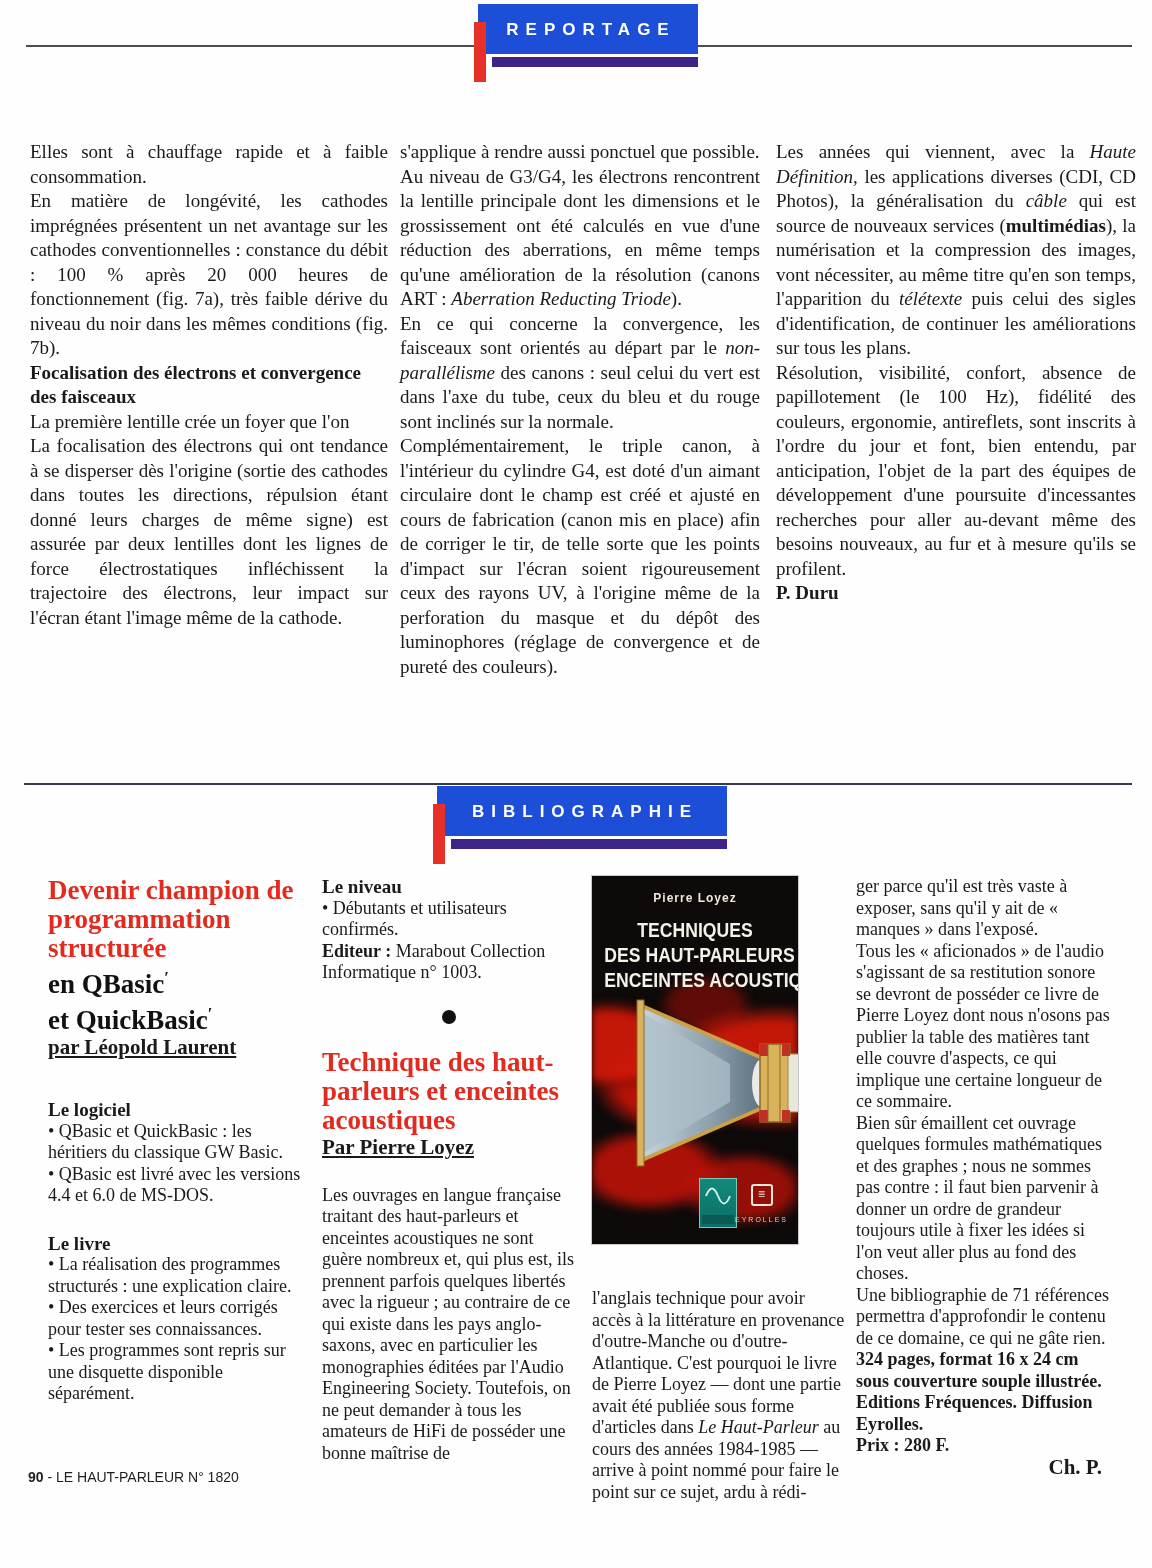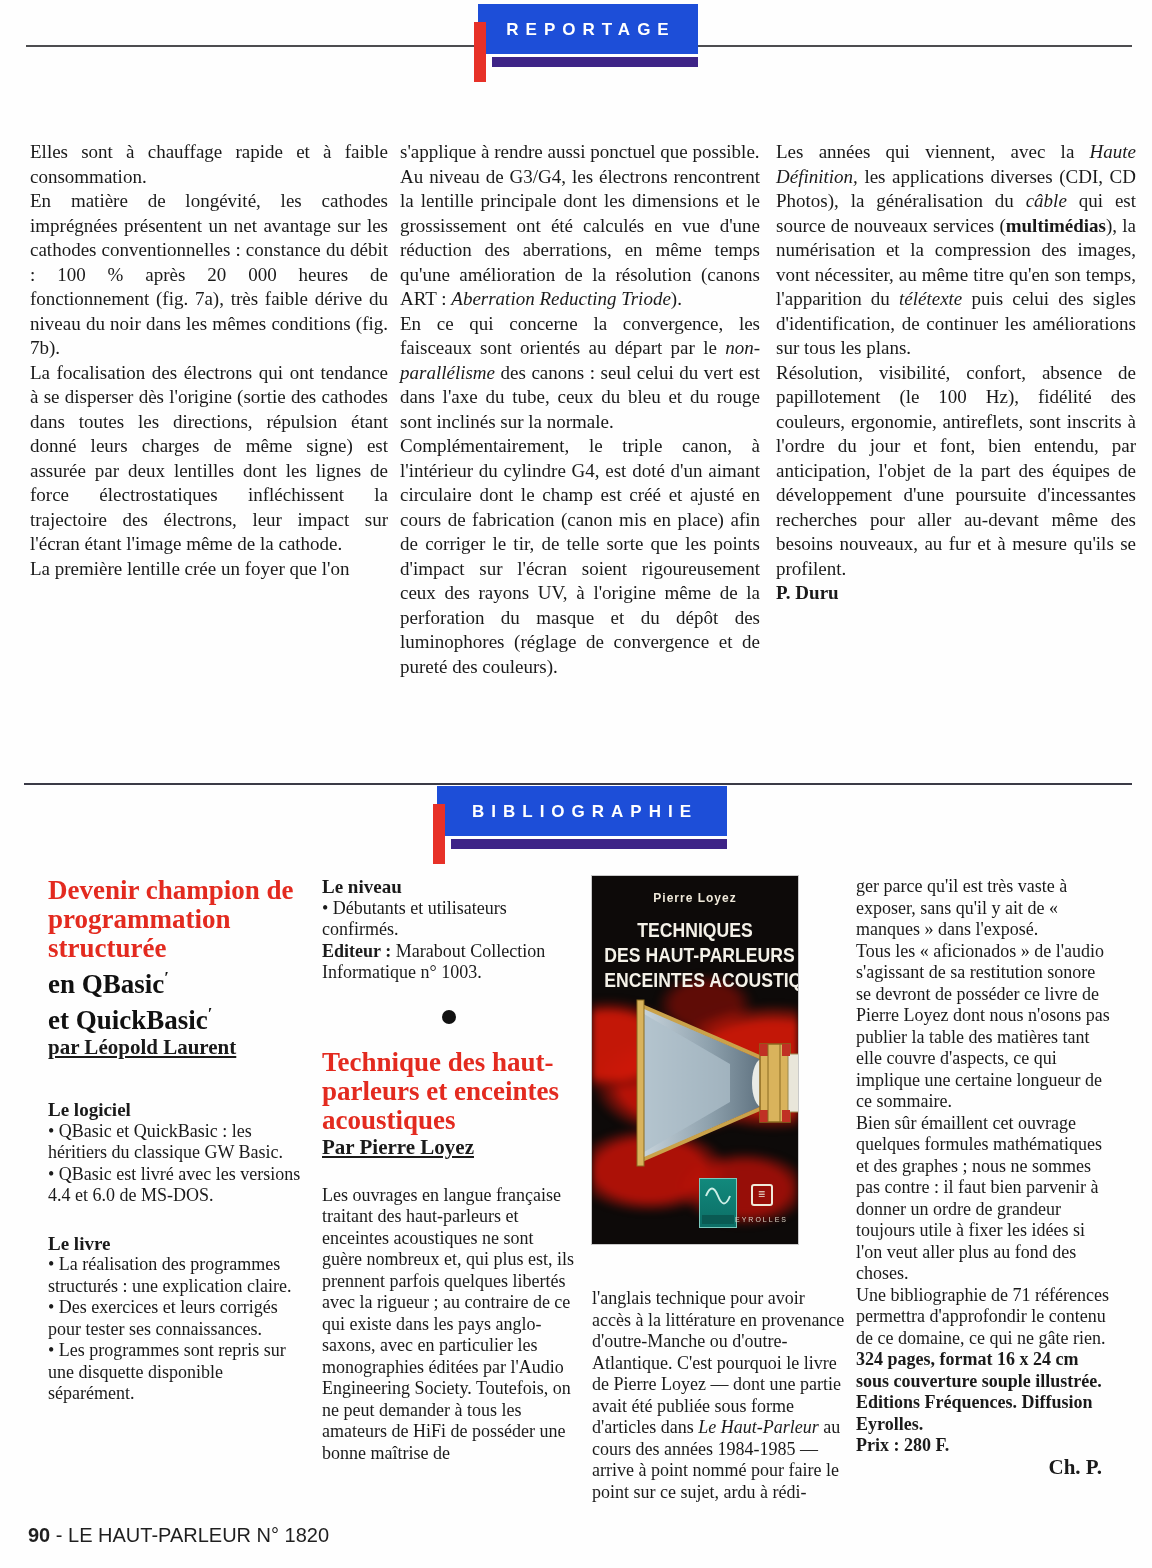--- a/index.html
+++ b/index.html
@@ -61,43 +61,44 @@
   .cover-logo{position:absolute;left:107px;bottom:16px;width:36px;height:48px;
               background:linear-gradient(#12897c,#0c6e66);border:1px solid #79c9bd;z-index:2;}
   .cover-logo svg{display:block;margin:6px auto 0 auto;}
   .cover-logo .logo-strip{position:absolute;left:2px;right:2px;bottom:3px;height:9px;background:#0a5a53;}
   .cover-pub{position:absolute;right:10px;bottom:14px;text-align:center;z-index:2;}
   .pub-mark{width:18px;height:18px;margin:0 auto 3px auto;border:2px solid #efe9da;border-radius:3px;
             color:#efe9da;font-family:"Liberation Sans", sans-serif;font-weight:bold;font-size:12px;line-height:17px;}
   .pub-name{color:#d8d2c4;font-family:"Liberation Sans", sans-serif;font-size:7px;letter-spacing:2px;}
 
   
-  .footer{position:absolute;left:28px;top:1524px;font-family:"Liberation Sans", sans-serif;
-          font-size:20px;color:#1f1f1f;}
+  .footer{position:absolute;left:28px;top:1469px;font-family:"Liberation Sans", sans-serif;
+          font-size:14px;color:#1f1f1f;}
   .footer b{font-weight:bold;}
 </style>
 </head>
 <body>
 
 <div class="page">
 
   <div class="rule rule-top"></div>
   <div class="rule rule-mid"></div>
 
   <div class="banner" style="left:478px;top:4px;width:220px">
     <div class="banner-redbar"></div>
     <div class="banner-box">REPORTAGE</div>
     <div class="banner-strip"></div>
   </div>
 
   <div class="acol" style="left:30px;width:358px">
     <p>Elles sont à chauffage rapide et à faible consommation.</p>
     <p>En matière de longévité, les cathodes imprégnées présentent un net avantage sur les cathodes conventionnelles : constance du débit : 100 % après 20 000 heures de fonctionnement (fig. 7a), très faible dérive du niveau du noir dans les mêmes conditions (fig. 7b).</p>
+    <p class="a-head">Focalisation des électrons et convergence des faisceaux</p>
+    <p>La première lentille crée un foyer que l'on</p>
     <p>La focalisation des électrons qui ont tendance à se disperser dès l'origine (sortie des cathodes dans toutes les directions, répulsion étant donné leurs charges de même signe) est assurée par deux lentilles dont les lignes de force électrostatiques infléchissent la trajectoire des électrons, leur impact sur l'écran étant l'image même de la cathode.</p>
-    <p>La première lentille crée un foyer que l'on</p>
   </div>
 
   <div class="acol" style="left:400px;width:360px">
     <p>s'applique à rendre aussi ponctuel que possible.</p>
     <p>Au niveau de G3/G4, les électrons rencontrent la lentille principale dont les dimensions et le grossissement ont été calculés en vue d'une réduction des aberrations, en même temps qu'une amélioration de la résolution (canons ART : <i>Aberration Reducting Triode</i>).</p>
     <p>En ce qui concerne la convergence, les faisceaux sont orientés au départ par le <i>non-parallélisme</i> des canons : seul celui du vert est dans l'axe du tube, ceux du bleu et du rouge sont inclinés sur la normale.</p>
     <p>Complémentairement, le triple canon, à l'intérieur du cylindre G4, est doté d'un aimant circulaire dont le champ est créé et ajusté en cours de fabrication (canon mis en place) afin de corriger le tir, de telle sorte que les points d'impact sur l'écran soient rigoureusement ceux des rayons UV, à l'origine même de la perforation du masque et du dépôt des luminophores (réglage de convergence et de pureté des couleurs).</p>
   </div>
 
   <div class="acol" style="left:776px;width:360px">

